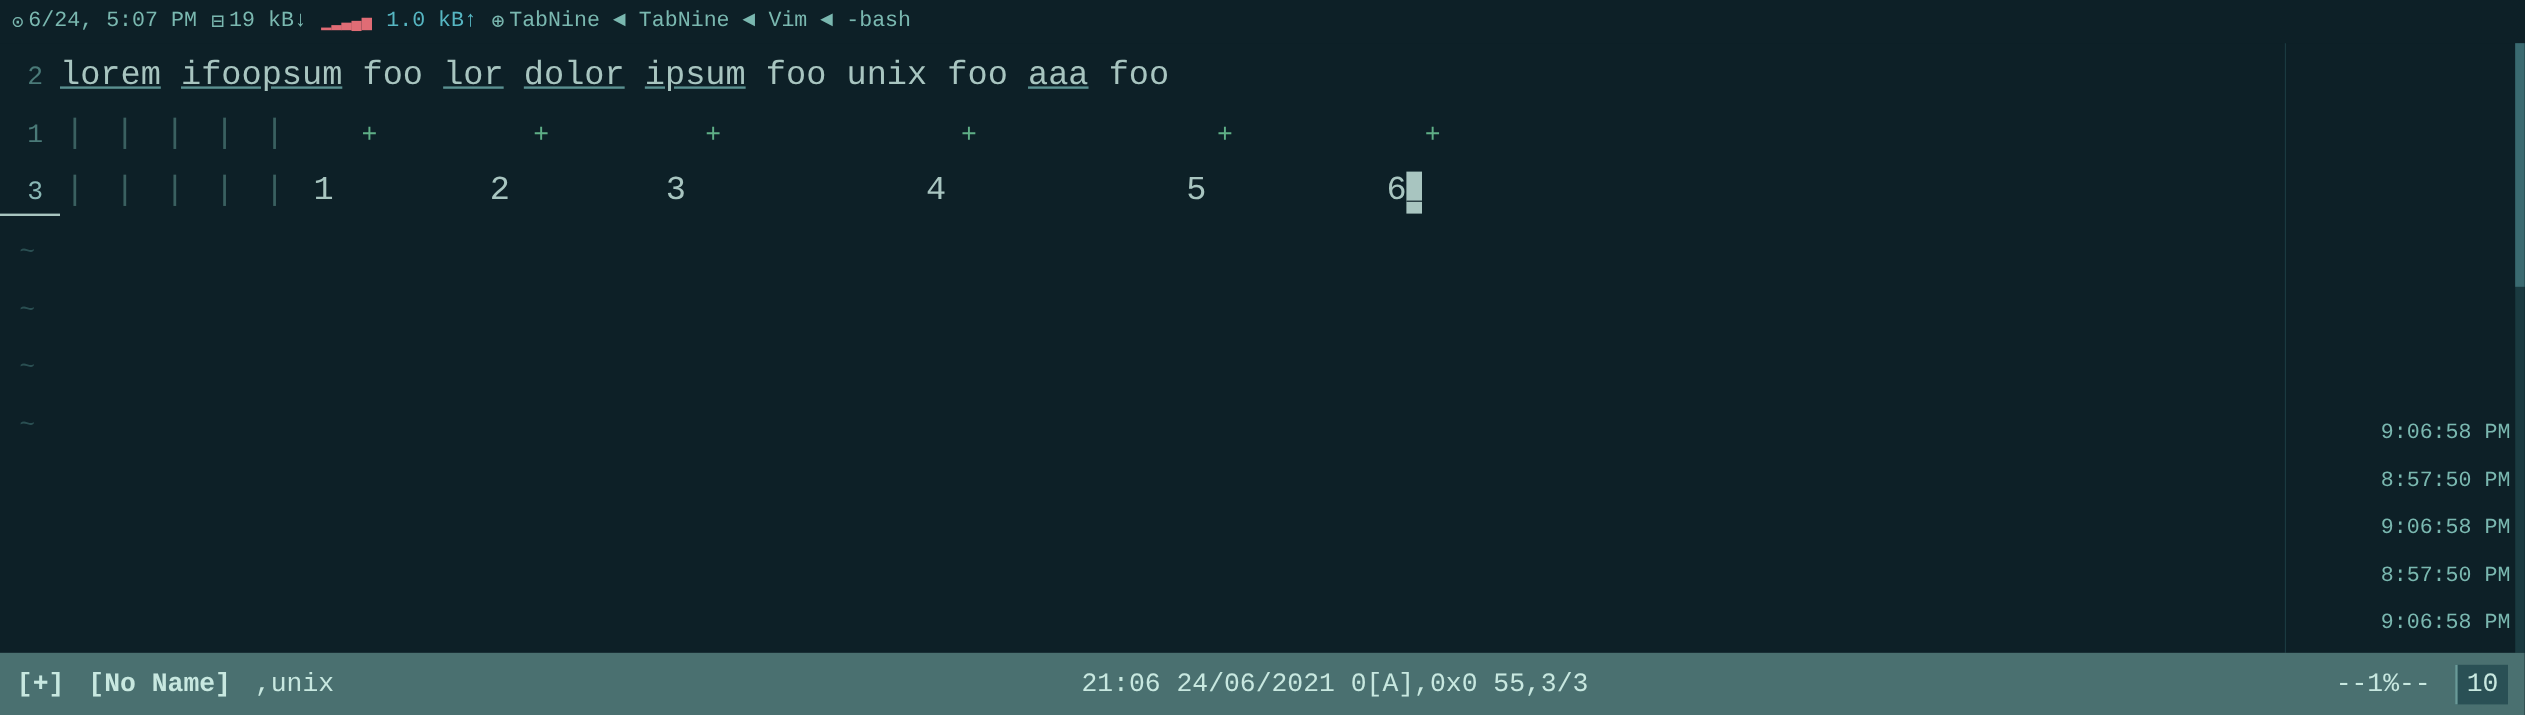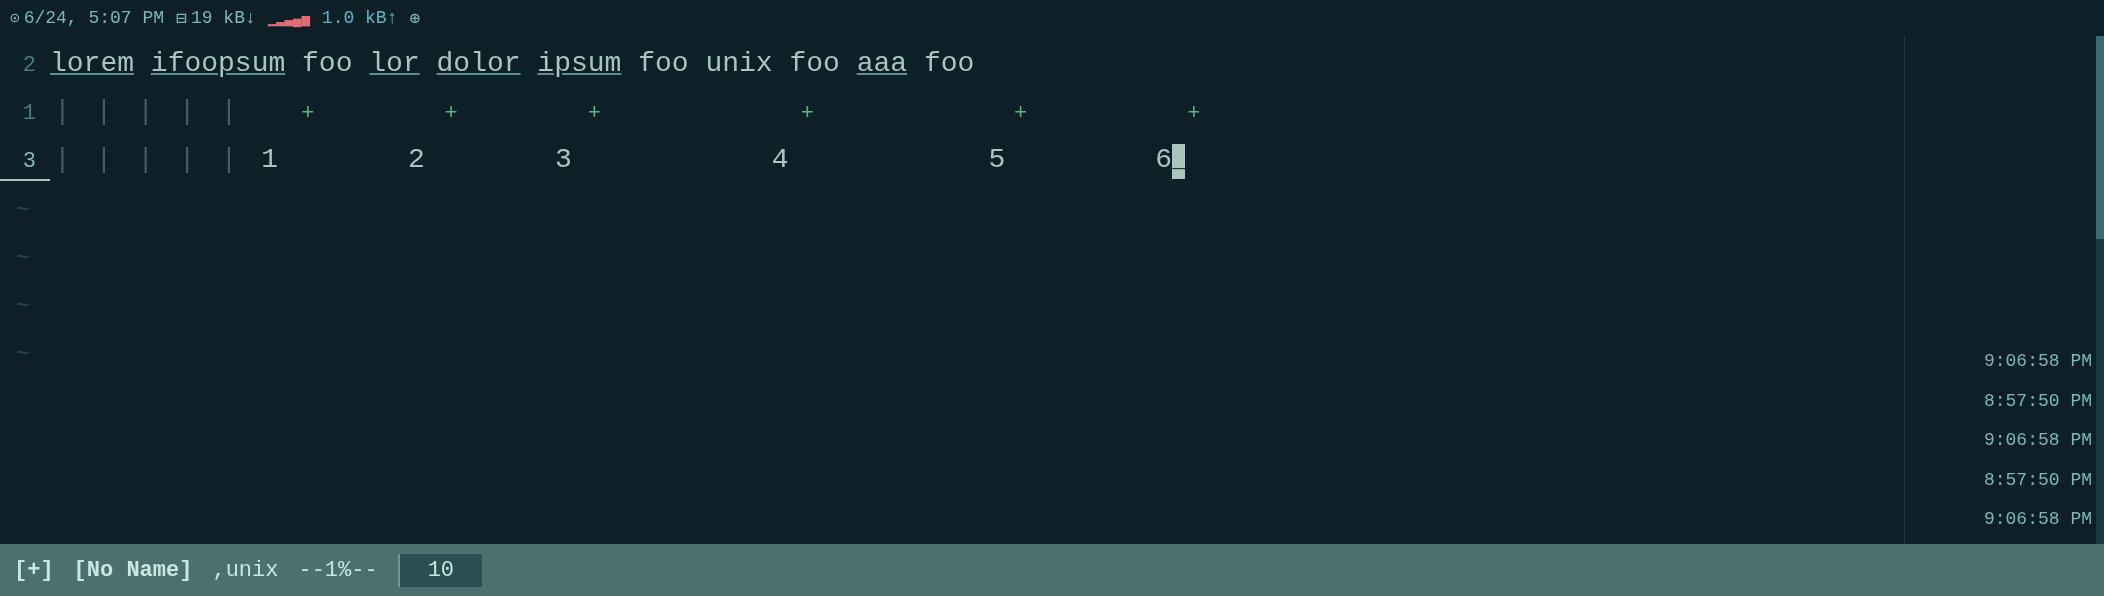--- a/index.html
+++ b/index.html
@@ -204,21 +204,21 @@
 
     .status-scrollpct {
       color: #c8e8e0;
       font-size: 22px;
     }
 
     .status-tab {
       background-color: #2a5055;
       color: #c8e8e0;
       font-size: 22px;
-      padding: 4px 28px;
+      padding: 4px 8px;
       border-left: 2px solid #6a9a98;
     }
 
     .cursor-block {
       background-color: #a8c5c0;
       color: #0d2027;
       display: inline;
     }
 
     .line-cursor-underline {
@@ -238,20 +238,21 @@
     <span>19 kB↓</span>
   </span>
   <span class="top-bar-item network-bars">
     <span>▁▂▃▄▅</span>
   </span>
   <span class="top-bar-item upload-stat">
     <span>1.0 kB↑</span>
   </span>
   <span class="top-bar-item">
     <span>⊕</span>
+    <span>TabNine ◄ TabNine ◄ Vim ◄ -bash</span>
   </span>
 </div>
 
 <div class="main-content">
 
   <div class="editor-area">
 
     <div class="line-row">
       <span class="line-number">2</span>
       <span class="line-content">
@@ -350,15 +351,16 @@
     <div class="scroll-bar">
       <div class="scroll-thumb"></div>
     </div>
   </div>
 </div>
 
 <div class="status-bar">
   <span class="status-modified">[+]</span>
   <span class="status-filename">[No Name]</span>
   <span class="status-format">,unix</span>
+  <span class="status-middle">21:06  24/06/2021  0[A],0x0  55,3/3</span>
   <span class="status-scrollpct">--1%--</span>
   <span class="status-tab">10</span>
 </div>
 
 </body></html>

